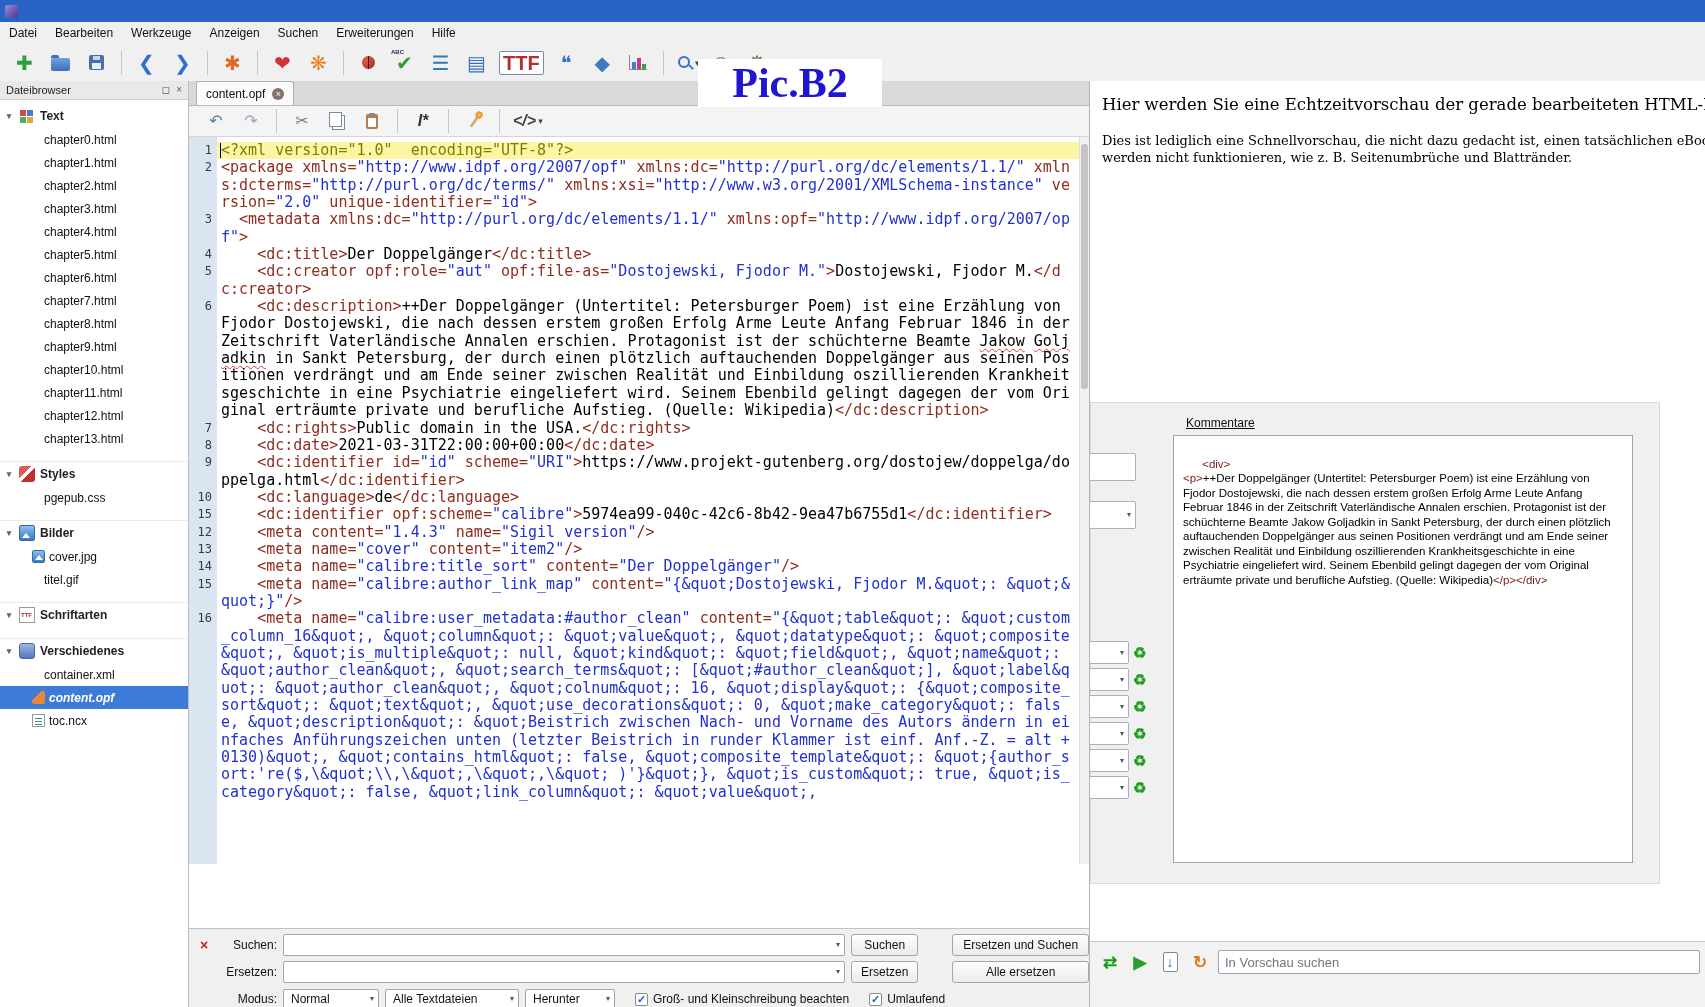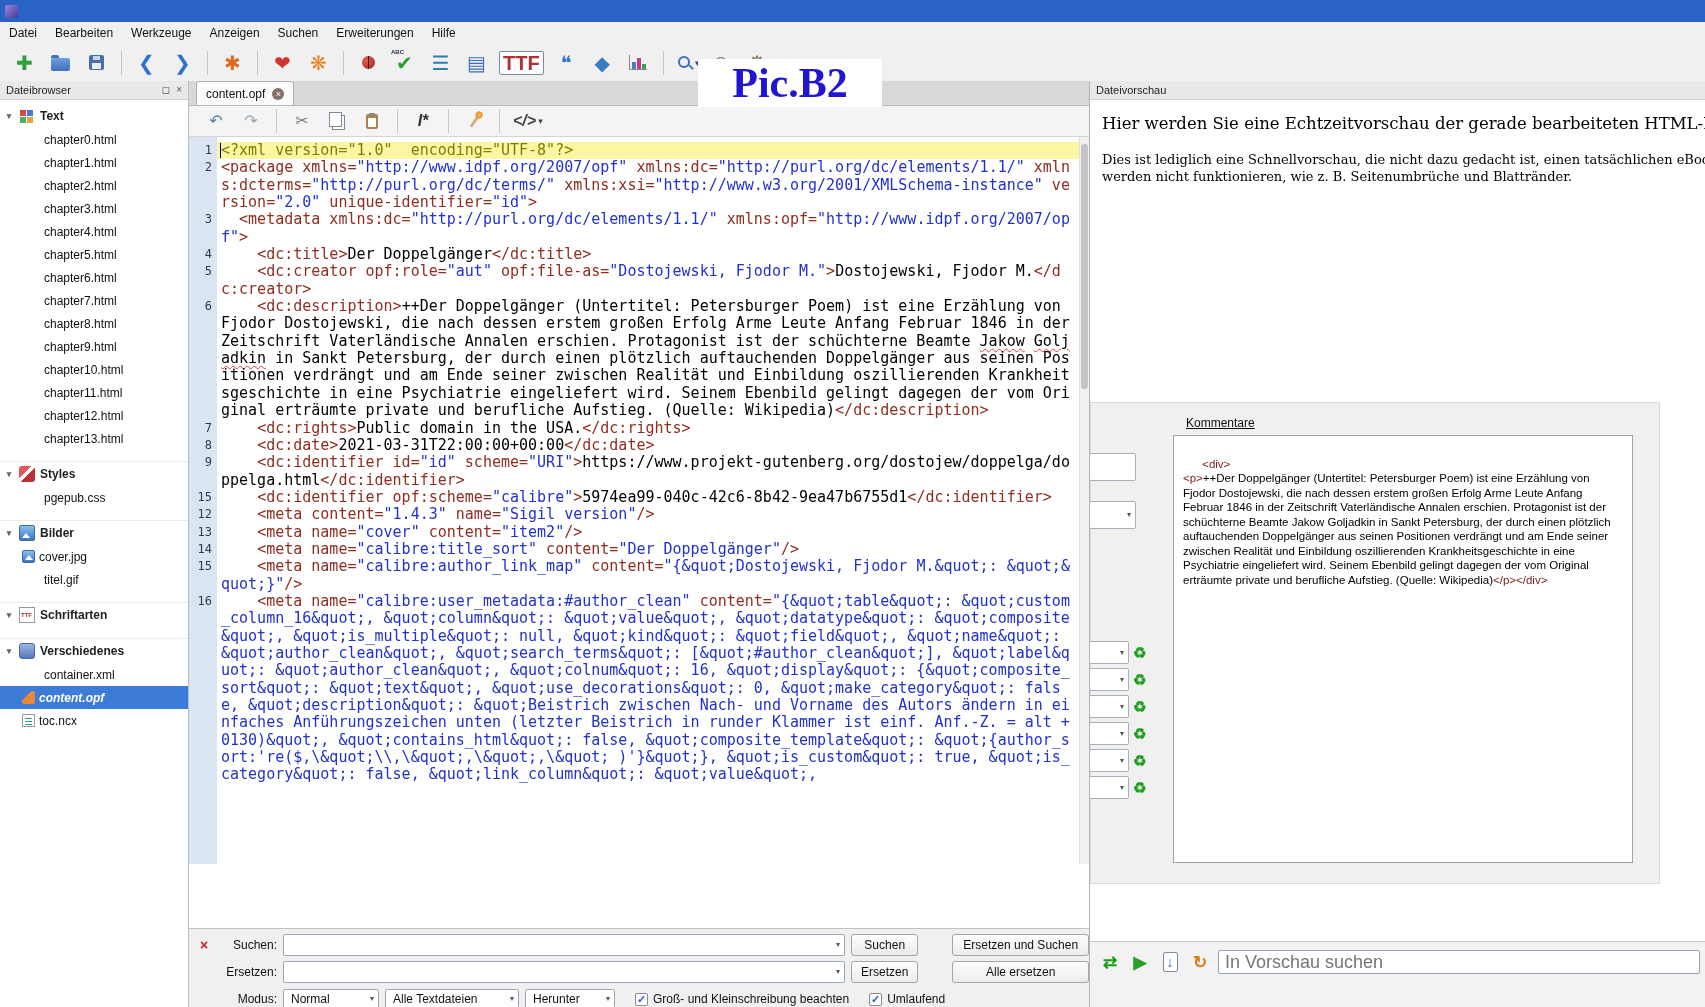--- a/index.html
+++ b/index.html
@@ -59,21 +59,21 @@
   .panel-header{height:18px;flex:0 0 18px;background:#e9e9e9;border-bottom:1px solid #cfcfcf;font-size:11px;
       color:#222;display:flex;align-items:center;padding:0 6px}
   .panel-header .spacer{flex:1}
   .ph-ic{font-size:10px;color:#555;margin-left:6px;line-height:1}
   .tree{flex:1;overflow:hidden;font-size:12px;padding-top:4px}
   .sec{display:flex;align-items:center;height:24px;padding-left:4px;gap:5px;font-weight:bold;color:#222;margin-top:11px;border-top:1px solid #ececec}
   .sec:first-child{margin-top:0;border-top:none}
   .tri{color:#666;font-size:9px;width:10px;flex:0 0 10px;text-align:center}
   .sec-label{white-space:nowrap}
   .child{display:flex;align-items:center;height:23px;padding-left:44px;color:#111;white-space:nowrap}
-  .child.has-ic{padding-left:22px;gap:4px}
+  .child.has-ic{padding-left:32px;gap:4px}
   .child.sel{background:#3d7bd8;color:#fff;font-weight:bold;font-style:italic}
 
   .ticon{width:16px;height:16px;flex:0 0 16px;position:relative;display:inline-block}
   .ticon.sm{width:13px;height:13px;flex:0 0 13px}
   [data-name="text-folder-icon"]{background-image:linear-gradient(#d04848,#d04848),linear-gradient(#4878d0,#4878d0),linear-gradient(#48b060,#48b060),linear-gradient(#e0a838,#e0a838);
       background-size:6px 6px;background-position:1px 2px,8px 2px,1px 9px,8px 9px;background-repeat:no-repeat}
   [data-name="styles-folder-icon"]{background:linear-gradient(135deg,#e05858 40%,#fff 40% 55%,#c03030 55%);border-radius:3px}
   [data-name="images-folder-icon"],[data-name="image-file-icon"]{background:linear-gradient(#8ec0ee,#3a78c0);border:1px solid #36699f;border-radius:2px;box-sizing:border-box}
   [data-name="images-folder-icon"]::after,[data-name="image-file-icon"]::after{content:"";position:absolute;left:2px;bottom:2px;
       border-left:4px solid transparent;border-right:4px solid transparent;border-bottom:5px solid #fff}
@@ -150,21 +150,21 @@
       padding:6px 9px;box-sizing:border-box;font-size:11.5px;line-height:14.5px;white-space:pre-wrap;overflow:hidden}
   .km-tag{color:#7a221a}
   .km-txt{color:#000}
   .swap-row{position:absolute;left:-2px;display:flex;align-items:center;gap:4px}
   .frag-sm{width:38px;height:21px;background:#fff;border:1px solid #a8b0bc;border-radius:2px;position:relative}
   .swap-glyph{font-size:15px;font-weight:bold;line-height:1}
 
   .pv-bottom{position:absolute;left:0;right:0;bottom:0;height:66px;background:#f2f2f2;border-top:1px solid #cccccc;
       display:flex;align-items:flex-start;gap:6px;padding:8px 6px 0 8px;box-sizing:border-box}
   .ptool{width:24px;height:24px;display:flex;align-items:center;justify-content:center;font-size:17px;font-weight:bold}
-  .pv-search{flex:1;height:24px;border:1px solid #98a6b8;border-radius:2px;font-size:18px;padding:0 6px;
+  .pv-search{flex:1;height:24px;border:1px solid #98a6b8;border-radius:2px;font-size:13px;padding:0 6px;
       font-family:"Liberation Sans",sans-serif;box-sizing:border-box}
 </style>
 </head>
 <body>
 
 <div class="titlebar" data-name="title-bar">
   <span class="app-icon" data-name="app-icon"></span>
 </div>
 
 <div class="menubar" data-name="menu-bar">
@@ -418,20 +418,24 @@
         </div>
         <div class="code-line" data-name="code-line">
           <span class="ln" data-name="line-number">8</span>
           <span class="code"><span class="tk-tag">    &lt;dc:date&gt;</span><span class="tk-txt">2021-03-31T22:00:00+00:00</span><span class="tk-tag">&lt;/dc:date&gt;</span></span>
         </div>
         <div class="code-line" data-name="code-line">
           <span class="ln" data-name="line-number">9</span>
           <span class="code"><span class="tk-tag">    &lt;dc:identifier id=</span><span class="tk-str">"id"</span><span class="tk-tag"> scheme=</span><span class="tk-str">"URI"</span><span class="tk-tag">&gt;</span><span class="tk-txt">https://www.projekt-gutenberg.org/dostojew/doppelga/doppelga.html</span><span class="tk-tag">&lt;/dc:identifier&gt;</span></span>
         </div>
         <div class="code-line" data-name="code-line">
+          <span class="ln" data-name="line-number">10</span>
+          <span class="code"><span class="tk-tag">    &lt;dc:language&gt;</span><span class="tk-txt">de</span><span class="tk-tag">&lt;/dc:language&gt;</span></span>
+        </div>
+        <div class="code-line" data-name="code-line">
           <span class="ln" data-name="line-number">15</span>
           <span class="code"><span class="tk-tag">    &lt;dc:identifier opf:scheme=</span><span class="tk-str">"calibre"</span><span class="tk-tag">&gt;</span><span class="tk-txt">5974ea99-040c-42c6-8b42-9ea47b6755d1</span><span class="tk-tag">&lt;/dc:identifier&gt;</span></span>
         </div>
         <div class="code-line" data-name="code-line">
           <span class="ln" data-name="line-number">12</span>
           <span class="code"><span class="tk-tag">    &lt;meta content=</span><span class="tk-str">"1.4.3"</span><span class="tk-tag"> name=</span><span class="tk-str">"Sigil version"</span><span class="tk-tag">/&gt;</span></span>
         </div>
         <div class="code-line" data-name="code-line">
           <span class="ln" data-name="line-number">13</span>
           <span class="code"><span class="tk-tag">    &lt;meta name=</span><span class="tk-str">"cover"</span><span class="tk-tag"> content=</span><span class="tk-str">"item2"</span><span class="tk-tag">/&gt;</span></span>
@@ -499,23 +503,20 @@
         <span class="cb">
             <span class="mark" data-name="check-icon">✓</span>
           </span>
         <span class="cb-label">Umlaufend</span>
       </div>
     </div>
   </div>
 </div>
 
 <div class="right-panel" data-name="preview-panel">
-  <div class="panel-header" data-name="preview-header">
-    <span data-name="preview-title">Dateivorschau</span>
-  </div>
   <div class="preview-text" data-name="preview-content">
     <div class="pv-p1" data-name="preview-paragraph-1">
         <div class="pv-line1">Hier werden Sie eine Echtzeitvorschau der gerade bearbeiteten HTML-Datei sehen. Die</div>
       </div>
     <div class="pv-p2" data-name="preview-paragraph-2">
         <div class="pv-line2">Dies ist lediglich eine Schnellvorschau, die nicht dazu gedacht ist, einen tatsächlichen eBook-Reader zu simulieren.</div>
         <div class="pv-line2">werden nicht funktionieren, wie z. B. Seitenumbrüche und Blattränder.</div>
       </div>
   </div>
 

